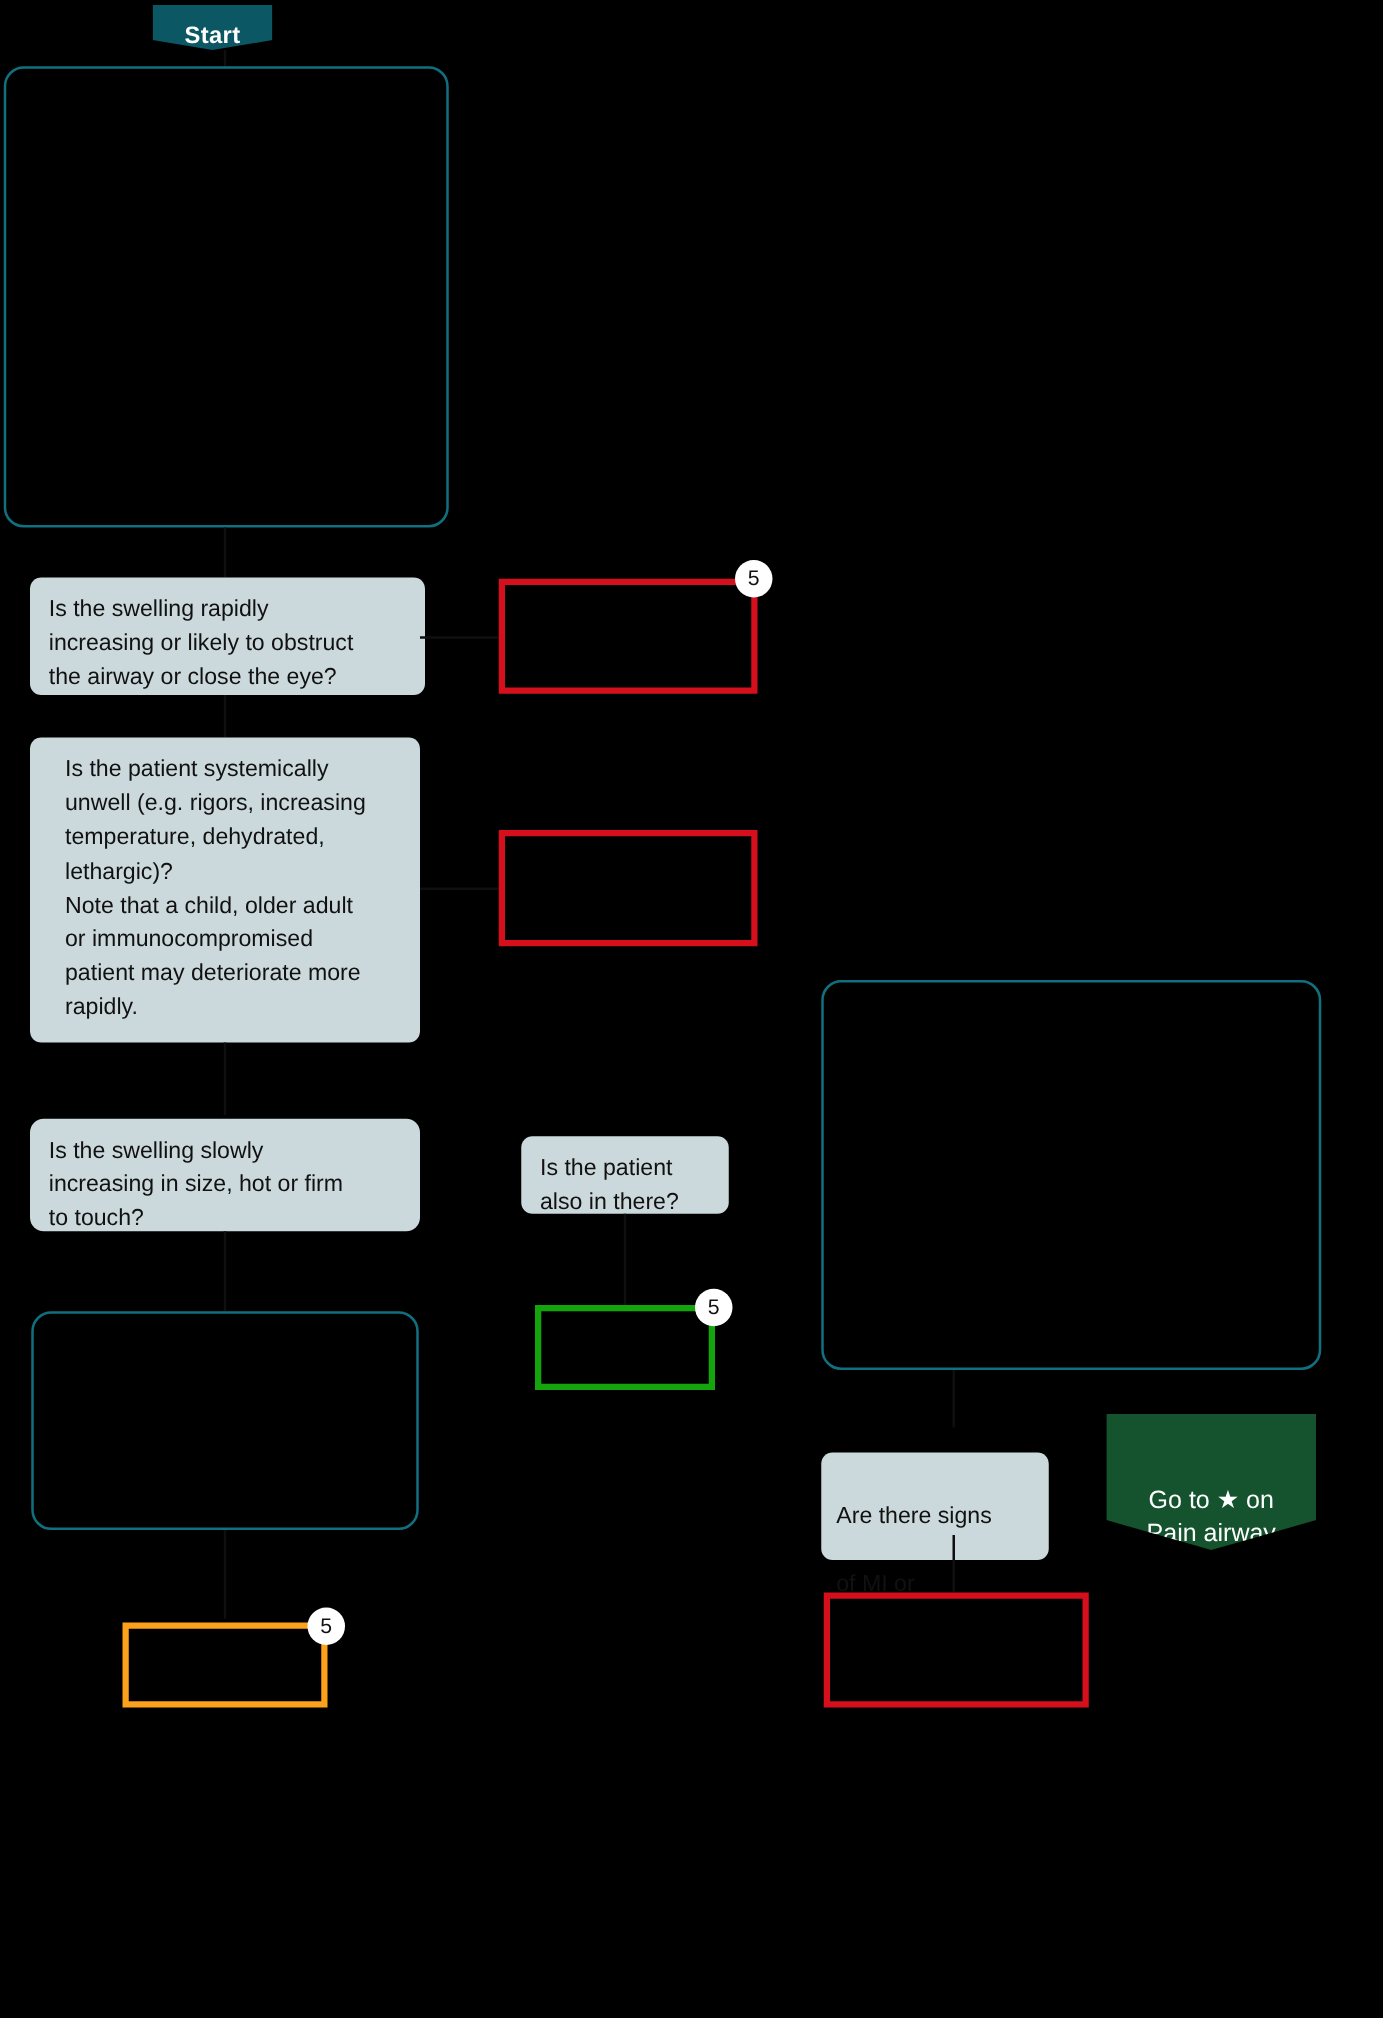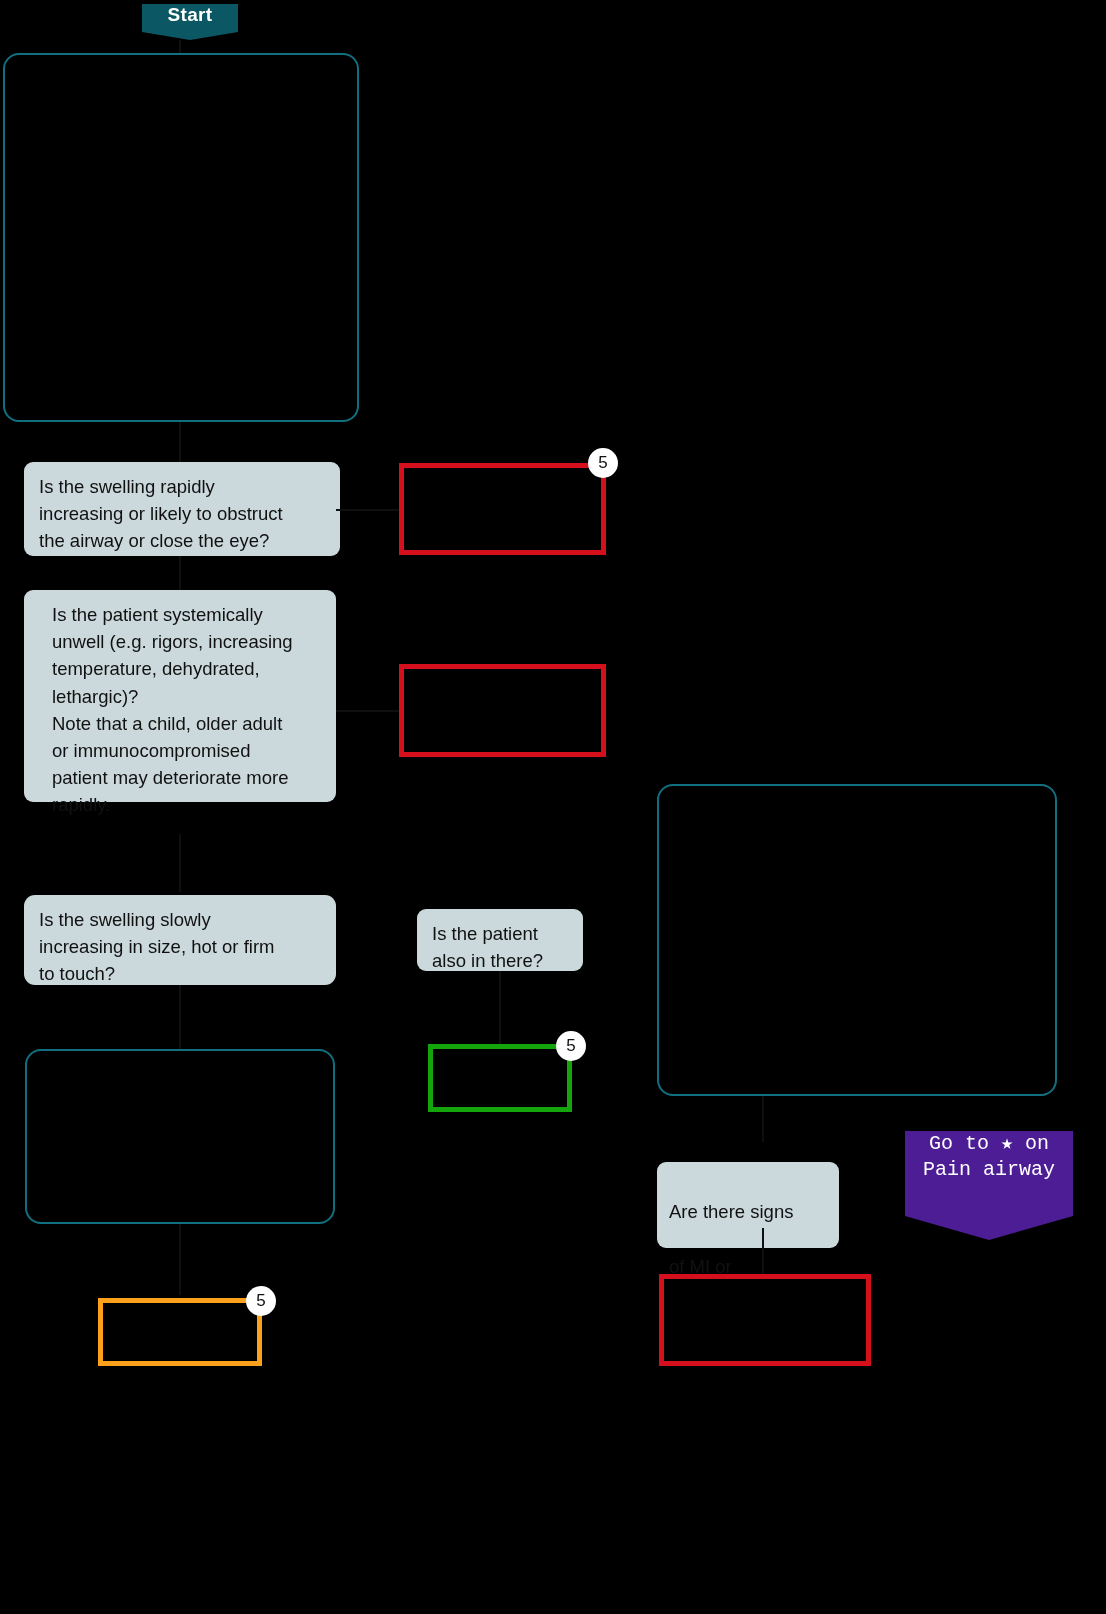--- a/index.html
+++ b/index.html
@@ -16,37 +16,35 @@
     overflow: hidden;
   }
 
   
   .chevron-banner {
     position: absolute;
     box-sizing: border-box;
     display: flex;
     flex-direction: column;
     align-items: center;
-    justify-content: flex-start;
+    justify-content: flex-end;
     text-align: center;
     color: #ffffff;
     -webkit-clip-path: polygon(0 0, 100% 0, 100% 78%, 50% 100%, 0 78%);
     clip-path: polygon(0 0, 100% 0, 100% 78%, 50% 100%, 0 78%);
-    margin-left: 20px;
   }
   .banner-start {
     background: #0b5763;
     font-weight: bold;
     letter-spacing: 0.3px;
   }
   .banner-goto {
-    background: #4c1d95;
+    background: #14532d;
     font-weight: normal;
     line-height: 1.32;
-    font-family: Liberation Mono, monospace;
   }
 
   
   .teal-box {
     position: absolute;
     box-sizing: border-box;
     background: #000000;
     border: 2px solid #11707f;
     border-radius: 16px;
   }
@@ -116,21 +114,21 @@
 increasing or likely to obstruct
 the airway or close the eye?</div>
 
   <div class="conn conn-h" style="left:336px; top:509px; width:66px;"></div>
 
   <div class="action-box action-red" style="left:399px; top:463px; width:207px; height:92px;"></div>
   <div class="badge" style="left:588px; top:448px;">5</div>
 
   <div class="conn conn-v" style="left:179px; top:556px; height:34px;"></div>
 
-  <div class="question-box" style="left:24px; top:590px; width:312px; height:212px;padding-left:28px;">Is the patient systemically
+  <div class="question-box" style="left:24px; top:590px; width:312px; height:244px;padding-left:28px;">Is the patient systemically
 unwell (e.g. rigors, increasing
 temperature, dehydrated,
 lethargic)?
 Note that a child, older adult
 or immunocompromised
 patient may deteriorate more
 rapidly.</div>
 
   <div class="conn conn-h" style="left:336px; top:710px; width:64px;"></div>
 

